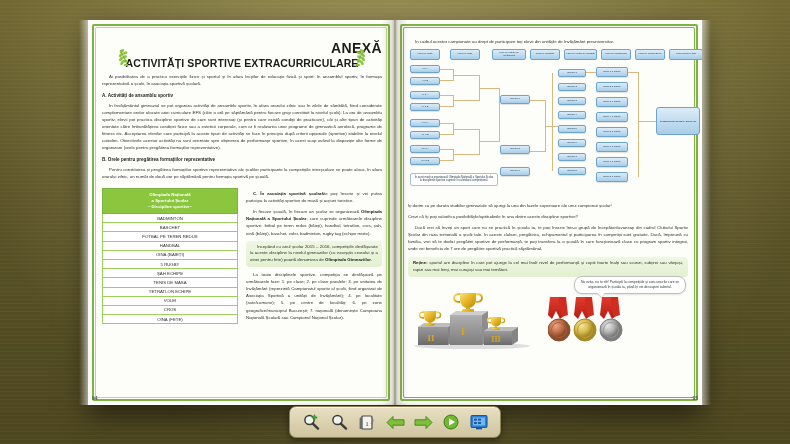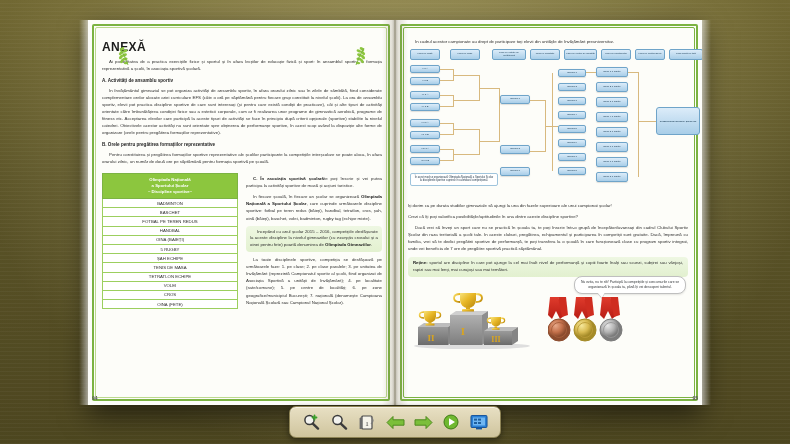--- a/index.html
+++ b/index.html
@@ -74,21 +74,21 @@
 
   .page-inner {
     position:absolute;
     left: 14px; right: 12px; top: 14px; bottom: 12px;
   }
   #page-right .page-inner { left: 12px; right: 14px; }
 
   
   .t { font-family:"Liberation Sans", sans-serif; color:#2b2b2b; }
   .anexa {
-    text-align:left; font-size:12px; font-weight:700; letter-spacing:.4px;
+    text-align:right; font-size:14px; font-weight:700; letter-spacing:.4px;
     color:#1c1c1c; margin: 6px 0 1px 0;
   }
   .title-wrap { position:relative; text-align:center; padding: 0 14px; }
   .maintitle {
     font-size:10.5px; font-weight:700; color:#1c1c1c; letter-spacing:.1px;
     white-space:nowrap;
   }
   .laurel {
     position:absolute; top:-9px; width:17px; height:22px; color:#8cc63e;
     font-size:17px; line-height:1;
@@ -253,20 +253,21 @@
                 <ellipse cx="3" cy="7" rx="2.6" ry="1.5" transform="rotate(-45 3 7)"></ellipse>
                 <ellipse cx="6.5" cy="9" rx="2.6" ry="1.5" transform="rotate(-20 6.5 9)"></ellipse>
                 <ellipse cx="3" cy="11" rx="2.6" ry="1.5" transform="rotate(-50 3 11)"></ellipse>
                 <ellipse cx="7" cy="13" rx="2.6" ry="1.5" transform="rotate(-10 7 13)"></ellipse>
                 <ellipse cx="4" cy="15" rx="2.4" ry="1.4" transform="rotate(-55 4 15)"></ellipse>
                 <ellipse cx="8" cy="17" rx="2.2" ry="1.3" transform="rotate(-5 8 17)"></ellipse>
                 <path d="M2 2 Q7 10 10 19" stroke="#7cb342" stroke-width="0.9" fill="none"></path>
               </g>
             </svg>
           </span>
+          <div class="maintitle">ACTIVITĂȚI SPORTIVE EXTRACURRICULARE</div>
         </div>
 
         <p class="body">Ai posibilitatea de a practica exercițiile fizice și sportul și în afara lecțiilor de educație fizică  și sport: în ansamblul sportiv, în formația reprezentativă a școlii, în asociația sportivă școlară.</p>
 
         <h4 class="sec">A. Activități de ansamblu sportiv</h4>
         <p class="body">În învățământul gimnazial se pot organiza activități de ansamblu sportiv, în afara orarului zilnic sau în zilele de sâmbătă, fiind considerate complementare orelor alocate ariei curriculare EFS (câte o oră pe săptămână pentru fiecare grup constituit la nivelul școlii).  La ora de ansamblu sportiv, elevii pot practica  discipline sportive de care sunt interesați (și pentru care există condiții de practicare), cât și alte tipuri de activități orientate către îmbunătățirea condiției fizice sau a esteticii corporale, cum ar fi realizarea unor programe de gimnastică aerobică, programe de fitness etc. Acceptarea elevilor care participă la aceste tipuri de activități se face în principiu după criterii opționale (sportive) stabilite la nivelul catedrei. Obiectivele acestor activități nu sunt orientate spre obținerea de performanțe sportive, în acest scop având la dispoziție alte forme de organizare (orele pentru pregătirea formațiilor reprezentative).</p>
 
         <h4 class="sec">B. Orele pentru pregătirea formațiilor reprezentative</h4>
         <p class="body">Pentru constituirea și pregătirea formațiilor sportive reprezentative ale școlilor participante la competițiile interșcolare se poate aloca, în afara orarului zilnic, un număr de două ore pe săptămână pentru formația sportivă pe școală.</p>
 

